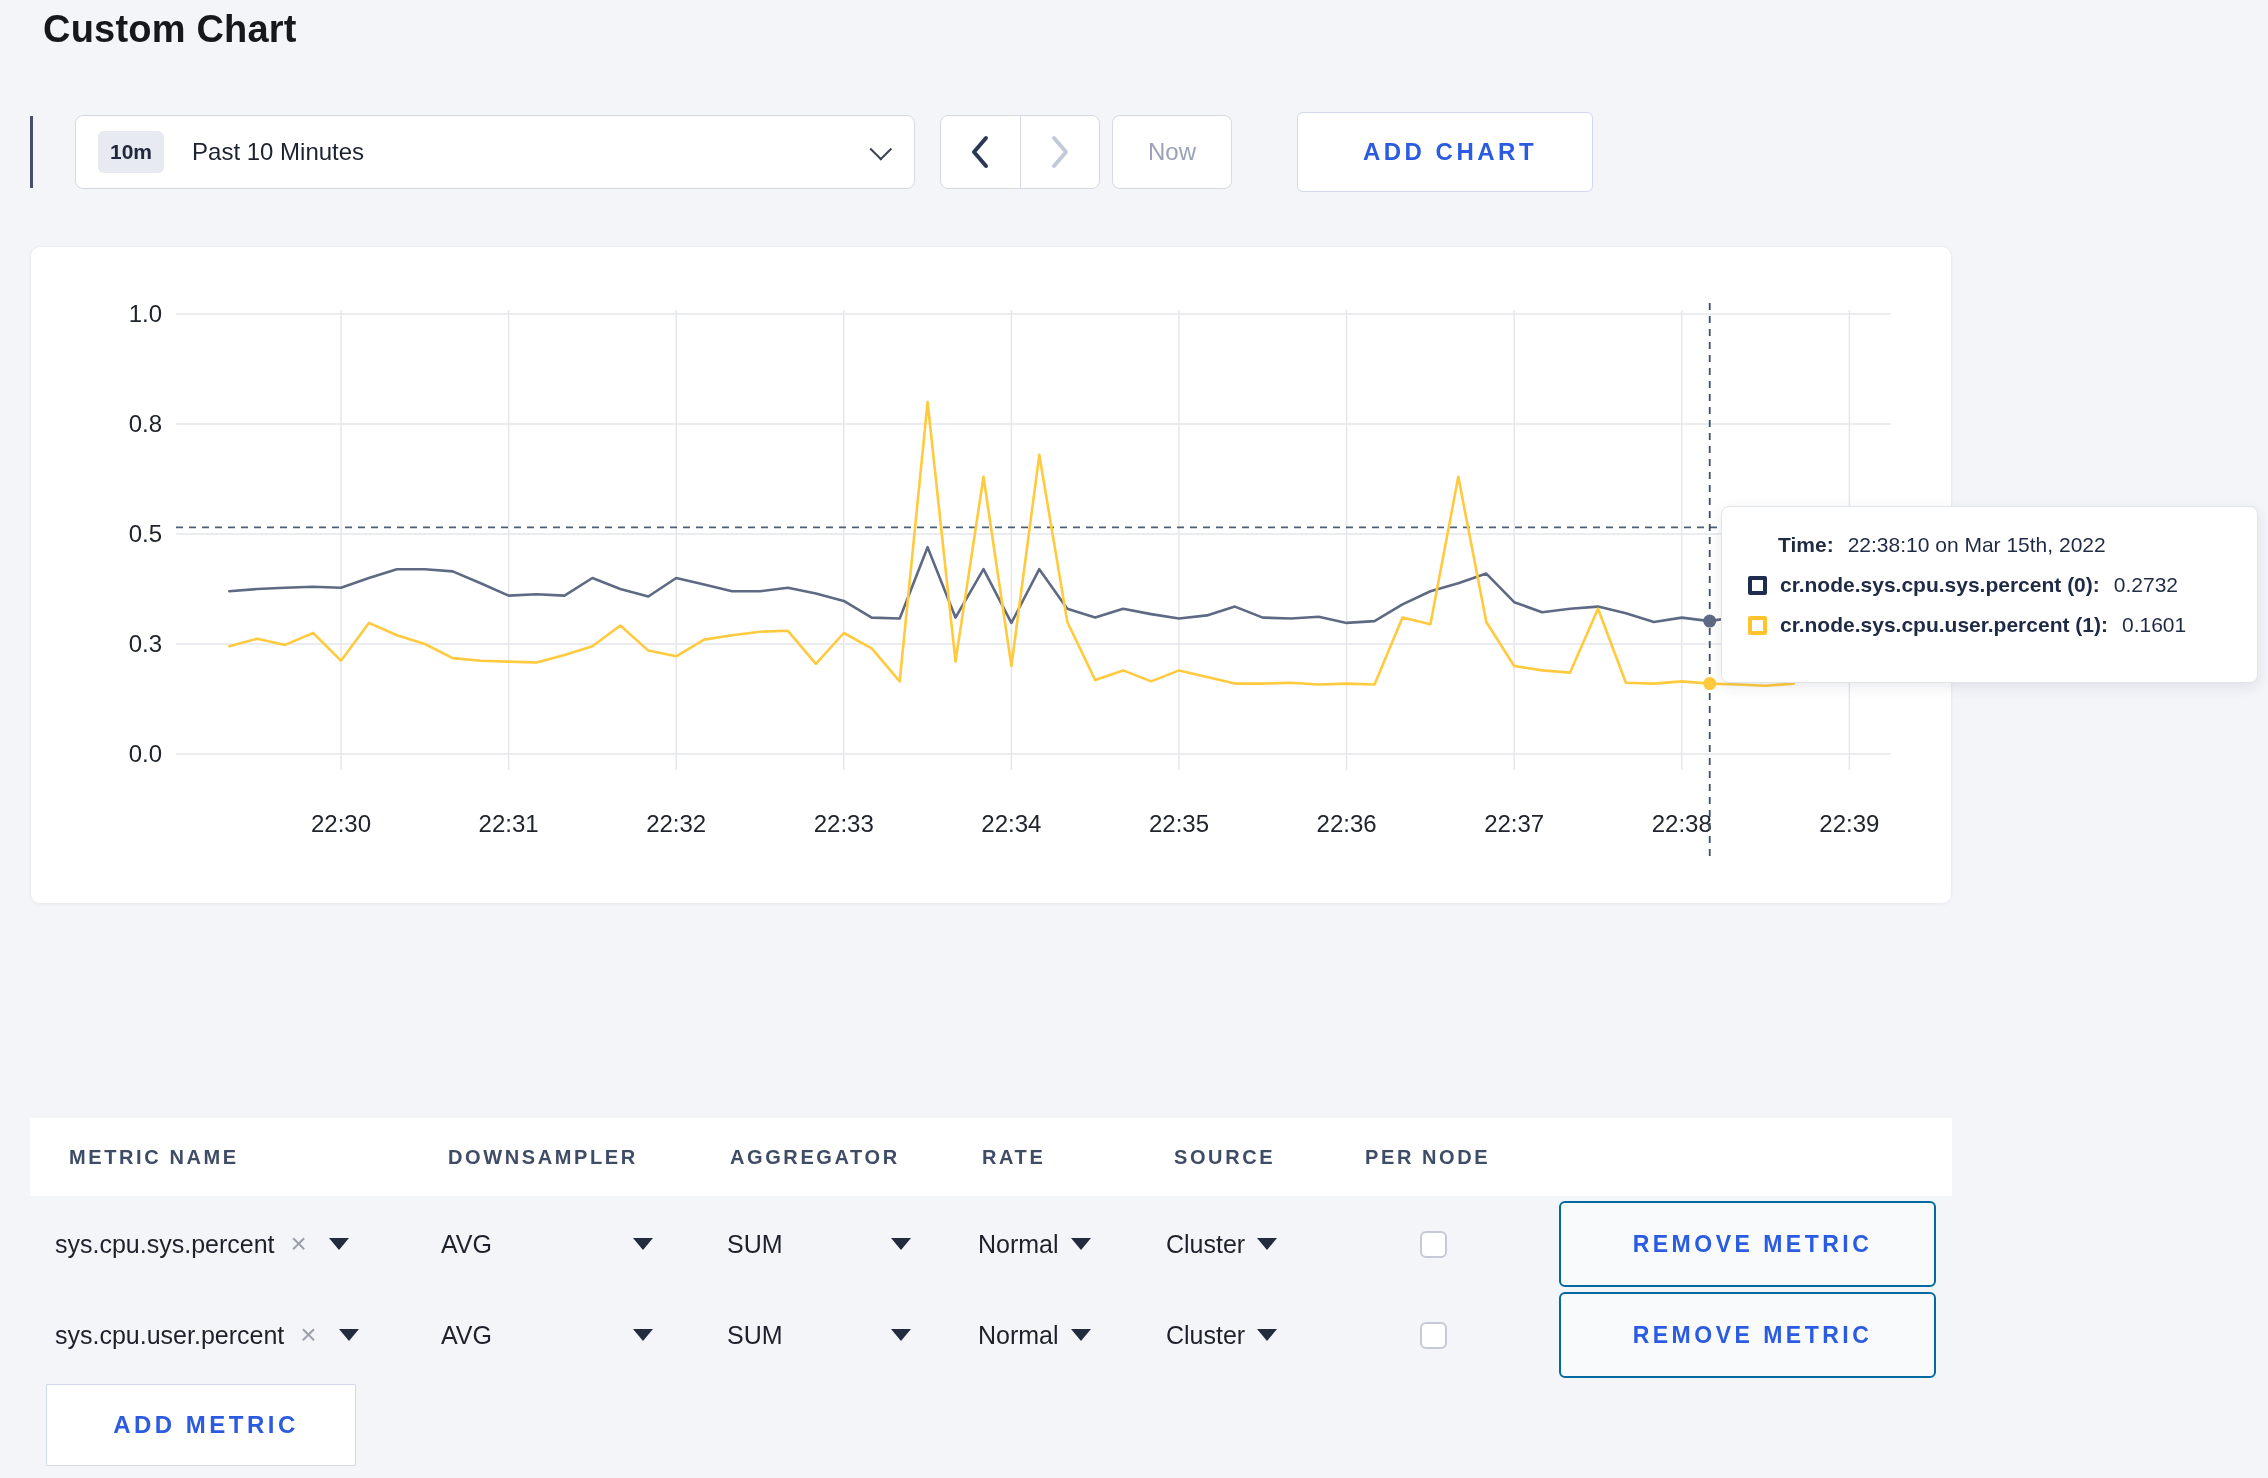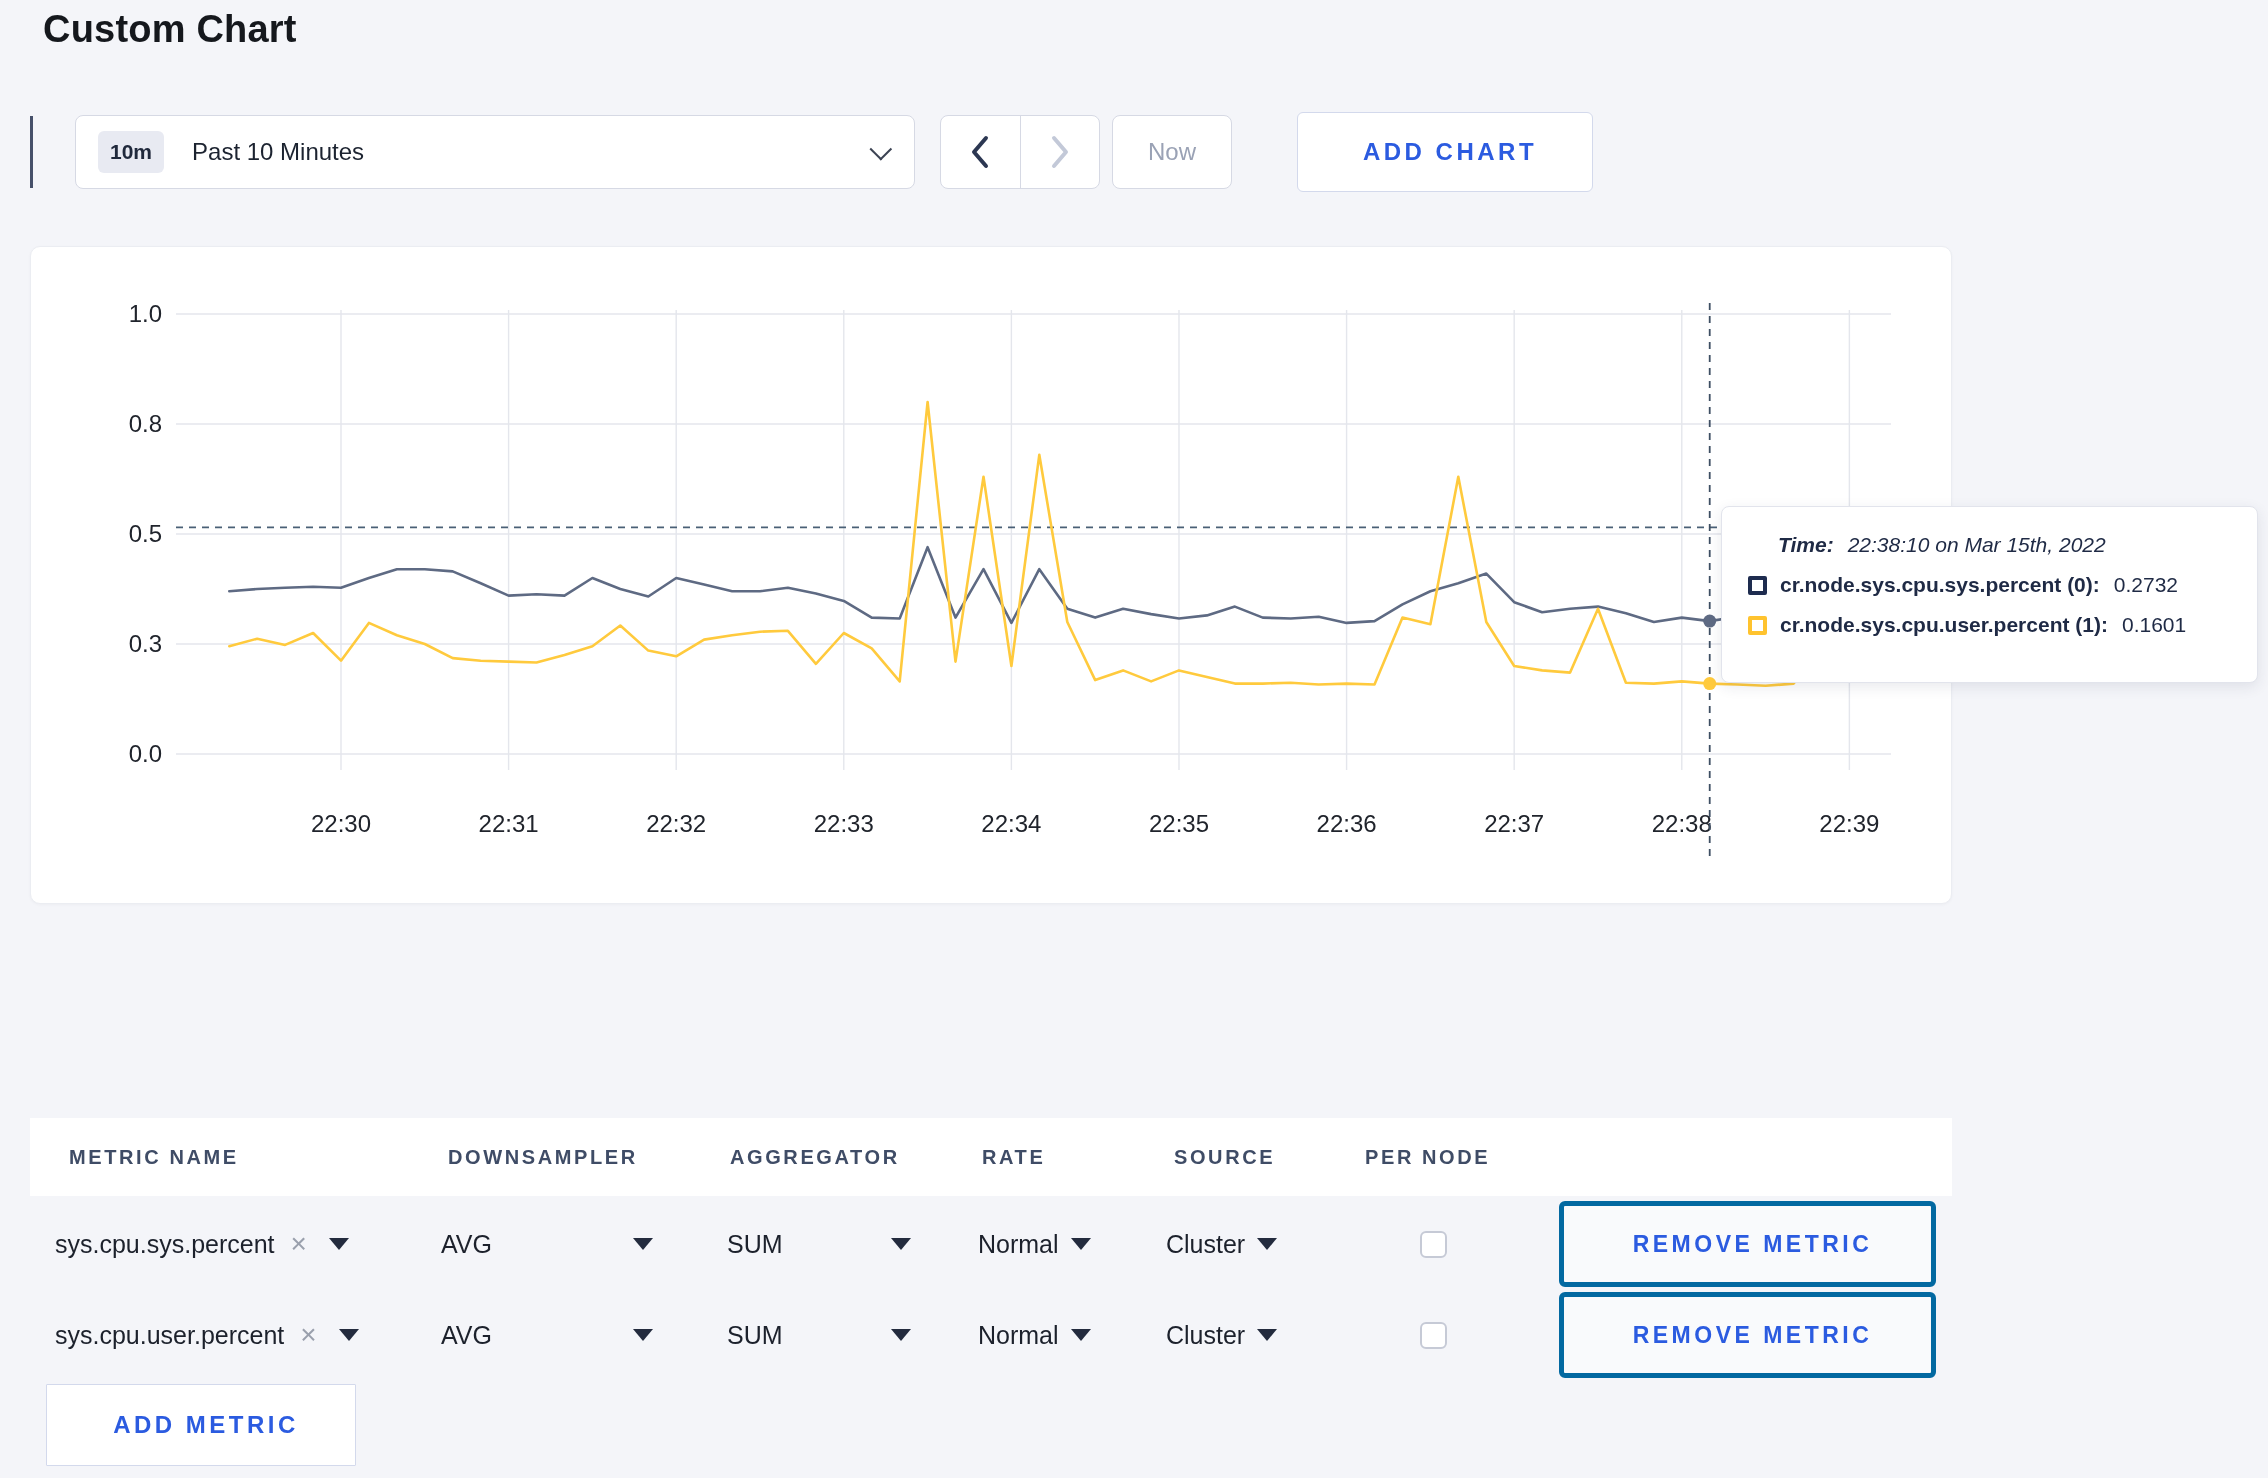--- a/index.html
+++ b/index.html
@@ -30,21 +30,21 @@
   
   .chart-card { position:absolute; left:30px; top:246px; width:1922px; height:658px; background:#fff;
     border:1px solid #ebedf2; border-radius:10px; box-shadow:0 1px 3px rgba(40,50,80,.04); }
   .chart-card svg { position:absolute; left:0; top:0; width:1922px; height:658px; }
 
   
   .chart-tooltip { position:absolute; left:1721px; top:506px; width:537px; height:177px; background:#fff;
     border:1px solid #e2e4ec; border-radius:8px; box-shadow:0 4px 14px rgba(40,50,80,.10);
     padding:26px 26px 20px 26px; font-size:21px; color:#1f2a45; z-index:5; }
   .tt-row { display:flex; align-items:center; margin-bottom:16px; white-space:nowrap; }
-  .tt-time { margin-left:30px;font-style:italic; }
+  .tt-time { margin-left:30px; }
   .tt-label { font-weight:700; }
   .tt-value { margin-left:14px; font-weight:400; }
   .tt-swatch { width:19px; height:19px; border-radius:2px; margin-right:13px; flex:0 0 auto; }
   .sw-sys { border:4px solid #1e2c4f; }
   .sw-user { border:4px solid #ffc32e; }
 
   
   .units-box { position:absolute; left:30px; top:983px; width:262px; height:80px; background:#fff;
     border:1px solid #d6d9e4; border-radius:8px; display:flex; align-items:center; padding:0 24px 0 30px; cursor:pointer; }
   .units-label { font-size:23px; font-weight:700; color:#20273a; }
@@ -62,21 +62,21 @@
   .caret { width:0; height:0; border-left:10px solid transparent; border-right:10px solid transparent;
     border-top:12px solid #232b3e; }
   .name-cell .caret { margin-left:22px; }
   .ds-cell  { left:411px; width:212px; justify-content:space-between; cursor:pointer; }
   .agg-cell { left:697px; width:184px; justify-content:space-between; cursor:pointer; }
   .rate-cell { left:948px; cursor:pointer; } .rate-cell .caret { margin-left:12px; }
   .src-cell { left:1136px; cursor:pointer; } .src-cell .caret { margin-left:12px; }
   .chk-cell { left:1390px; }
   .checkbox { width:27px; height:27px; background:#fff; border:2px solid #c6cad6; border-radius:6px; cursor:pointer; }
   .remove-metric { position:absolute; left:1529px; top:1px; width:377px; height:86px; font-size:23px;
-    background:#f9fafc; border:5px solid #0369a1; border-radius:6px; }
+    background:#f9fafc; border:2px solid #0369a1; border-radius:6px; }
   .add-metric { position:absolute; left:46px; top:1384px; width:310px; height:82px; font-size:24px; border-radius:1px; }
 </style>
 </head>
 <body>
 
 <div class="page">
 
   <div class="page-title">Custom Chart</div>
 
   <div class="toolbar-accent"></div>

